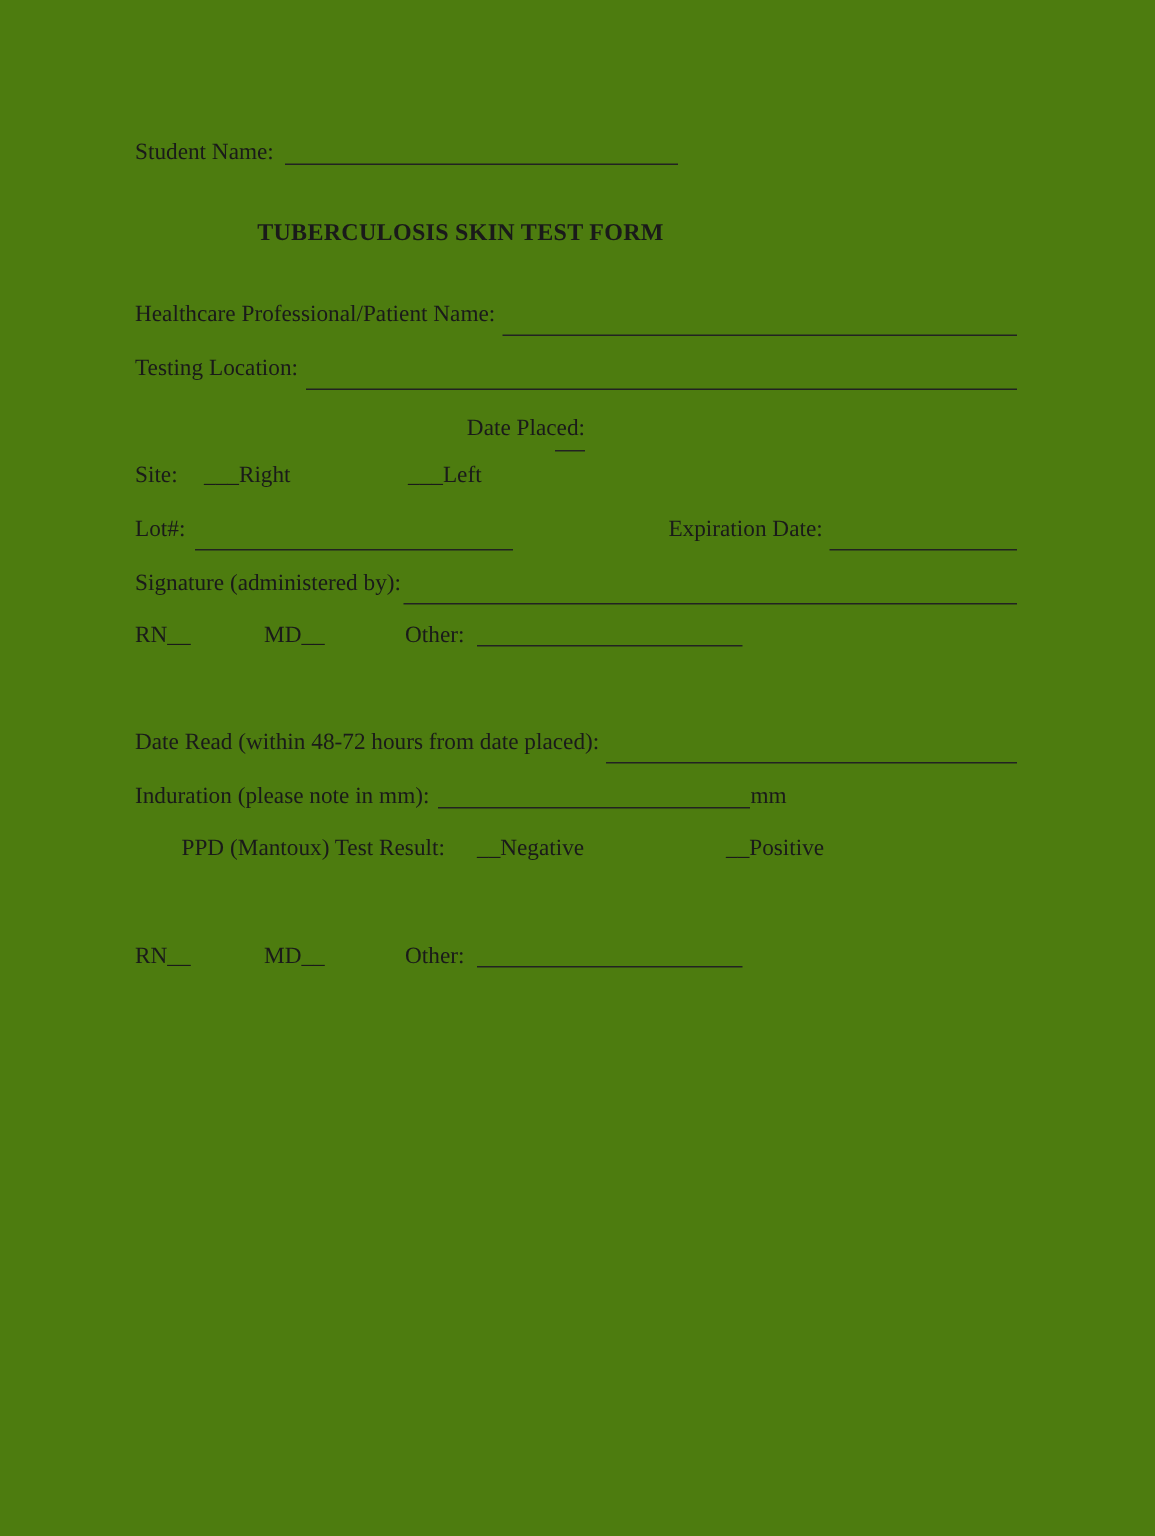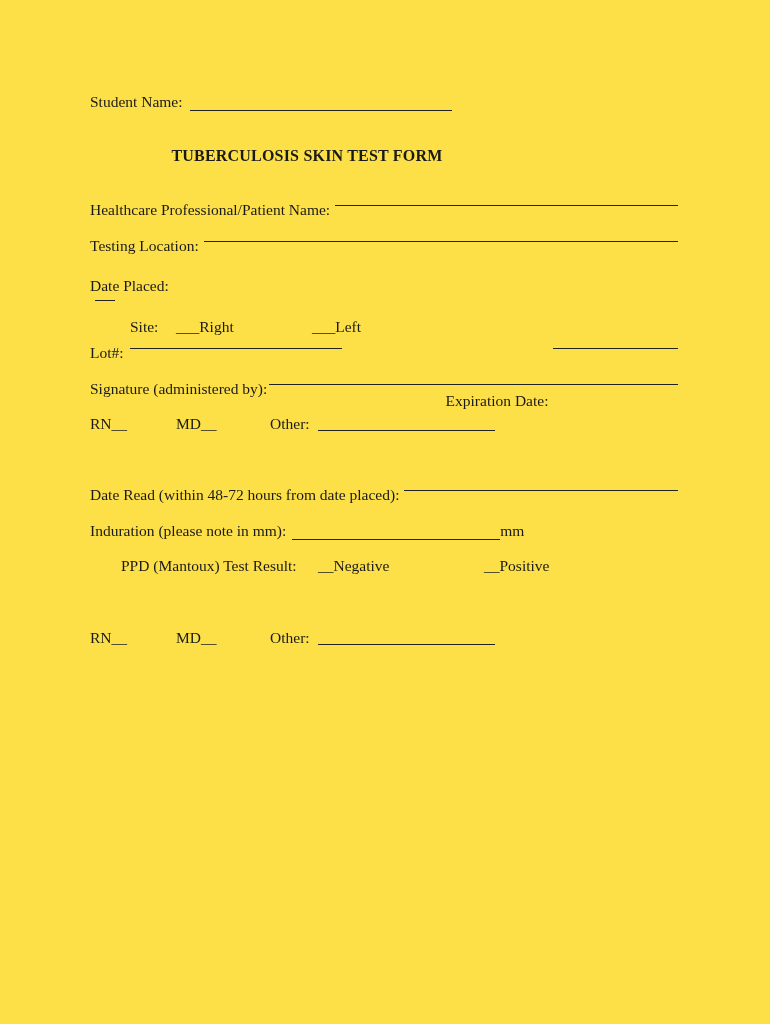--- a/index.html
+++ b/index.html
@@ -4,37 +4,37 @@
 <style>
   html, body {
     margin: 0;
     padding: 0;
     background: #ffffff;
   }
   .page {
     position: relative;
     width: 770px;
     height: 1024px;
-    background: #fde047;
+    background: #4d7c0f;
     font-family: "Liberation Serif", "DejaVu Serif", serif;
     font-size: 15.5px;
     color: #1a1a1a;
     overflow: hidden;
   }
   .row {
     position: absolute;
     left: 90px;
     width: 588px;
     height: 20px;
     line-height: 20px;
     white-space: nowrap;
   }
   .flexrow {
     display: flex;
-    align-items: flex-start;
+    align-items: flex-end;
   }
   .title-row {
     position: absolute;
     left: 0;
     width: 614px;
     text-align: center;
     font-weight: bold;
     font-size: 16px;
     letter-spacing: 0.2px;
     line-height: 20px;
@@ -88,21 +88,21 @@
   <div class="row flexrow" style="top:236px;">
     <span class="label">Testing Location:</span>
     <span class="fill-flex"></span>
   </div>
 
   <div class="row flexrow" style="top:276px; width:300px;flex-direction:column;">
     <span class="label">Date Placed:</span>
     <span class="fill-flex"></span>
   </div>
 
-  <div class="row" style="top:317px;margin-left:40px;">
+  <div class="row" style="top:307px;">
     <span class="abs" style="left:0;">Site:</span>
     <span class="abs" style="left:46px;">___Right</span>
     <span class="abs" style="left:182px;">___Left</span>
   </div>
 
   <div class="row flexrow" style="top:343px;">
     <span class="label">Lot#:</span>
     <span class="fill-inline" style="width:212px; margin-left:6px; flex:0 0 auto; position:relative; top:4px; height:1px; display:block;"></span>
     <span class="label" style="margin-left:104px;margin-top:48px;">Expiration Date:</span>
     <span class="fill-flex"></span>

